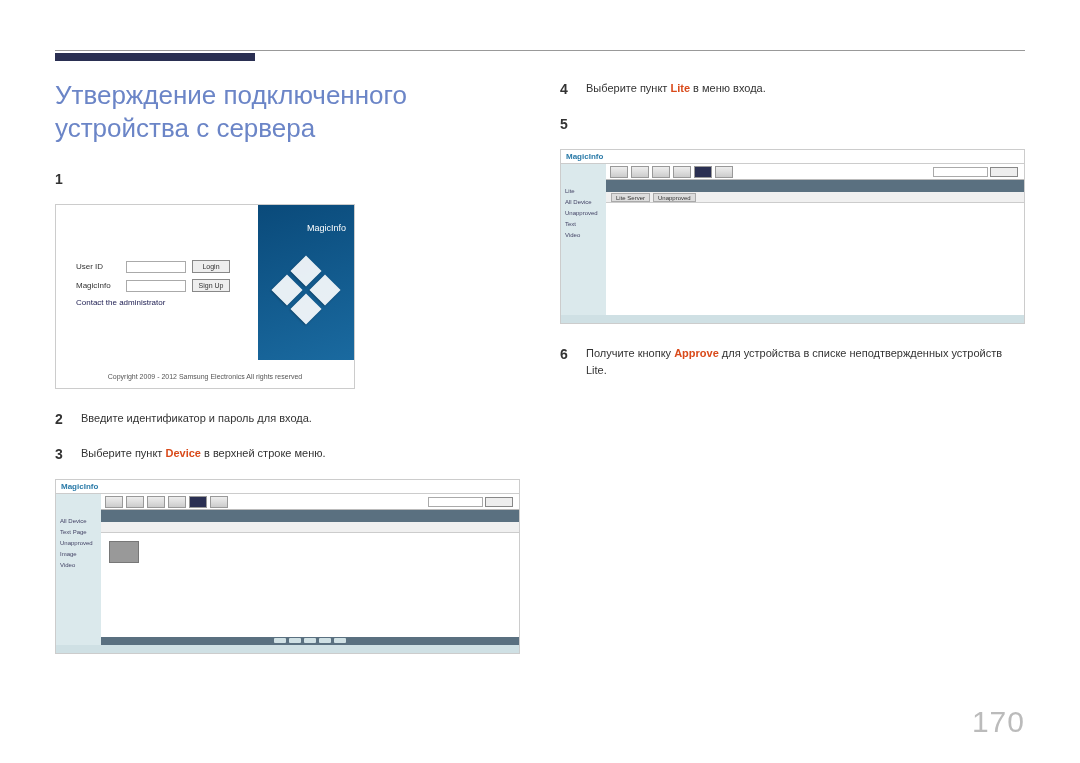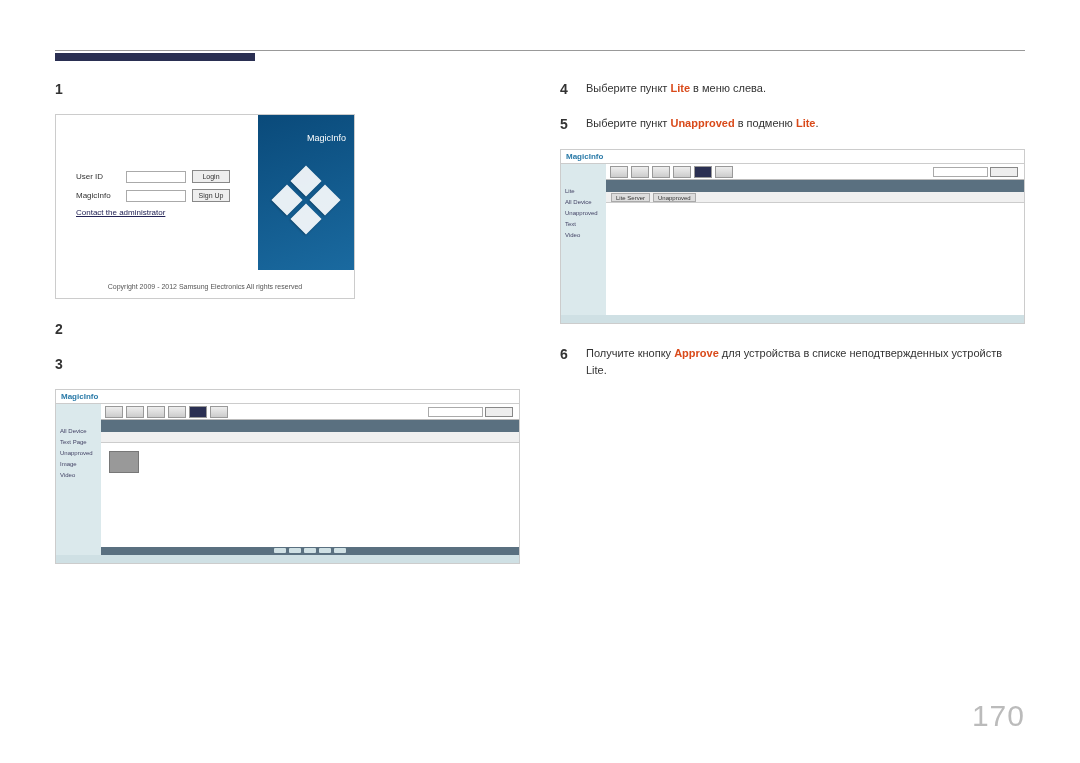--- a/index.html
+++ b/index.html
@@ -15,21 +15,21 @@
   .step .txt { padding-top: 1px; }
   .txt .red { color: #d94a1a; font-weight: bold; }
   .screenshot { border: 1px solid #ccc; background: #e5eef1; margin: 6px 0 20px 0; }
   
   .ss1 { width: 300px; height: 185px; position: relative; background:#fff; }
   .ss1 .left { position:absolute; left:20px; top:55px; width:170px; font-size:8px; color:#333; }
   .ss1 .row { display:flex; align-items:center; gap:6px; margin-bottom:6px; }
   .ss1 .lbl { width:44px; }
   .ss1 .inp { width:60px; height:12px; border:1px solid #aaa; background:#fff; }
   .ss1 .btn { width:38px; height:13px; border:1px solid #888; background:#eee; font-size:7px; text-align:center; line-height:12px; }
-  .ss1 .link { text-decoration:underline; margin-top:4px; font-size:8px; color:#225; }
+  .ss1 .link { margin-top:4px; font-size:8px; color:#225; }
   .ss1 .banner { position:absolute; right:0; top:0; width:96px; height:155px; background:linear-gradient(160deg,#0a4a7a,#1a6aa0); }
   .ss1 .banner .logo { color:#fff; font-size:9px; position:absolute; top:18px; right:8px; }
   .ss1 .banner .dia { position:absolute; left:18px; top:55px; width:60px; height:60px; }
   .ss1 .banner .dia span { position:absolute; width:22px; height:22px; background:rgba(255,255,255,.9); transform:rotate(45deg); box-shadow:0 1px 2px rgba(0,0,0,.3); }
   .ss1 .banner .dia .d1{left:19px;top:0;} .ss1 .banner .dia .d2{left:0;top:19px;} .ss1 .banner .dia .d3{left:38px;top:19px;} .ss1 .banner .dia .d4{left:19px;top:38px;}
   .ss1 .copy { position:absolute; bottom:8px; left:0; width:100%; text-align:center; font-size:7px; color:#555; }
   
   .ssapp { width: 465px; height: 175px; background:#cfe0e4; position:relative; font-size:7px; color:#333; }
   .ssapp .topbar { height:14px; background:#fff; border-bottom:1px solid #ccc; display:flex; align-items:center; padding-left:5px; }
   .ssapp .topbar .mi { color:#2a7aa8; font-weight:bold; font-size:8px; }
@@ -46,32 +46,33 @@
   .ssapp .content { position:absolute; top:53px; left:45px; right:0; bottom:8px; background:#fff; }
   .ss2 .thumb { width:30px; height:22px; background:#999; margin:8px; border:1px solid #777;}
   .ss2 .footer { position:absolute; bottom:0; left:0; right:0; height:8px; background:#5a7080;}
   .ss2 .footer .fbtns{ display:flex; gap:3px; justify-content:center; padding-top:1px;}
   .ss2 .footer .fbtns span{width:12px;height:5px;background:#cfe0e4;border-radius:1px;}
   .ss3 .content { background:#fff; }
   .ss3 .subbar2 { display:flex; align-items:center; padding-left:5px; gap:3px;}
   .ss3 .subbar2 .chip{ padding:0 4px; height:9px; line-height:9px; font-size:6px; background:#ddd; border:1px solid #aaa;}
   .ss3 .rightbtns { position:absolute; right:6px; top:31px; display:flex; gap:2px;}
   .ss3 .rightbtns span{ width:24px; height:9px; background:#eee; border:1px solid #888; font-size:5px; text-align:center; line-height:8px;}
-  .page-number { position:absolute; right:55px; bottom:30px; font-size:30px; color:#bbb; font-weight:300; letter-spacing:1px; }
+  .page-number { position:absolute; right:55px; bottom:24px; font-size:30px; color:#bbb; font-weight:300; letter-spacing:1px; }
 </style>
 </head>
 <body>
 
 <div class="page">
   <hr class="hr-thin">
   <div class="hr-block"></div>
 
   <div class="columns">
 
     <div class="col">
+      <h1 class="title">Утверждение подключенного устройства с сервера</h1>
 
       <div class="step">
         <div class="num">1</div>
       </div>
 
       <div class="screenshot ss1">
         <div class="left">
           <div class="row">
             <span class="lbl">User ID</span>
             <span class="inp"></span>
@@ -91,24 +92,28 @@
               <span class="d2"></span>
               <span class="d3"></span>
               <span class="d4"></span>
             </div>
         </div>
         <div class="copy">Copyright 2009 - 2012 Samsung Electronics All rights reserved</div>
       </div>
 
       <div class="step">
         <div class="num">2</div>
+        <div class="txt">Введите идентификатор и пароль для входа.</div>
       </div>
 
       <div class="step">
         <div class="num">3</div>
+        <div class="txt">
+          <span>Выберите пункт </span><span class="red">Device</span><span> в верхней строке меню.</span>
+        </div>
       </div>
 
       <div class="screenshot ssapp ss2">
         <div class="topbar">
             <span class="mi">MagicInfo</span>
           </div>
         <div class="sidebar">
           <div>All Device</div>
           <div>Text Page</div>
           <div>Unapproved</div>
@@ -141,29 +146,26 @@
               </div>
             </div>
         </div>
       </div>
     </div>
 
     <div class="col">
       <div class="step">
         <div class="num">4</div>
         <div class="txt">
-          <span>Выберите пункт </span><span class="red">Lite</span><span> в меню слева.</span>
+          <span>Выберите пункт </span><span class="red">Lite</span><span> в меню входа.</span>
         </div>
       </div>
 
       <div class="step">
         <div class="num">5</div>
-        <div class="txt">
-          <span>Выберите пункт </span><span class="red">Unapproved</span><span> в подменю </span><span class="red">Lite</span><span>.</span>
-        </div>
       </div>
 
       <div class="screenshot ssapp ss3">
         <div class="topbar">
             <span class="mi">MagicInfo</span>
           </div>
         <div class="sidebar">
           <div>Lite</div>
           <div>All Device</div>
           <div>Unapproved</div>

